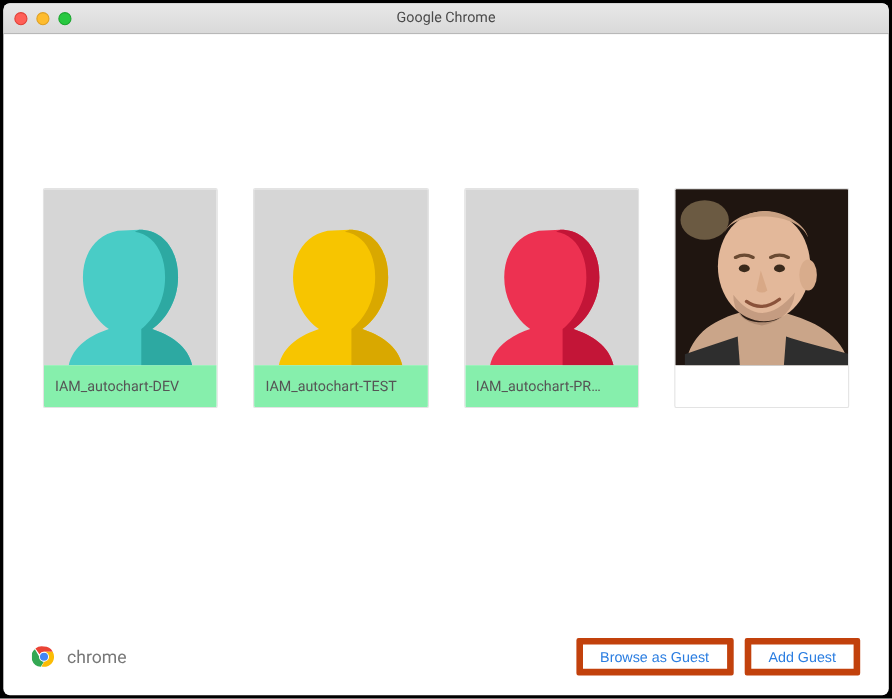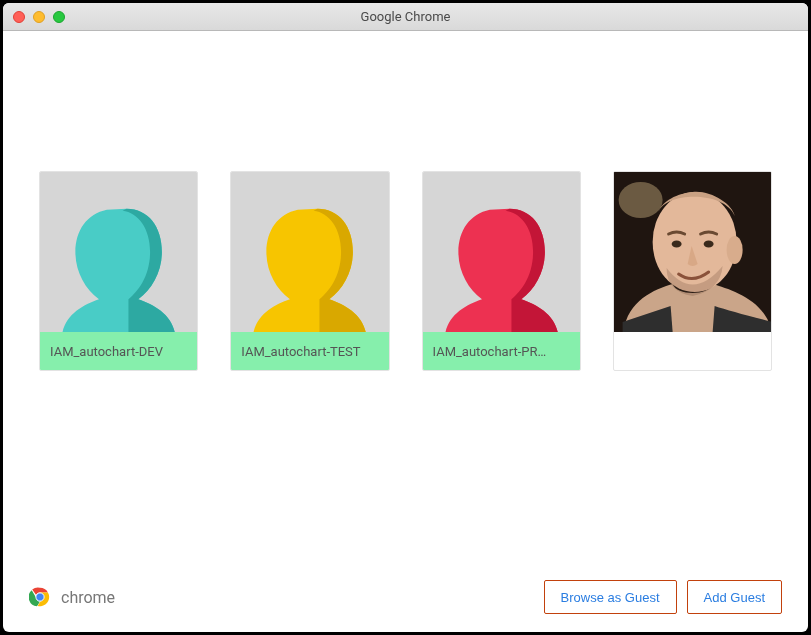--- a/index.html
+++ b/index.html
@@ -136,21 +136,21 @@
       font-size: 16px;
       color: #777;
       font-weight: 400;
     }
     .footer-spacer {
       flex: 1;
     }
     .footer-btn {
       height: 34px;
       padding: 0 16px;
-      border: 1px solid #c2410c;
+      border: 6px solid #c2410c;
       background: #fff;
       border-radius: 2px;
       font-size: 13px;
       color: #2a7de1;
       cursor: pointer;
       margin-left: 10px;
     }
   </style>
 </head>
 <body>

